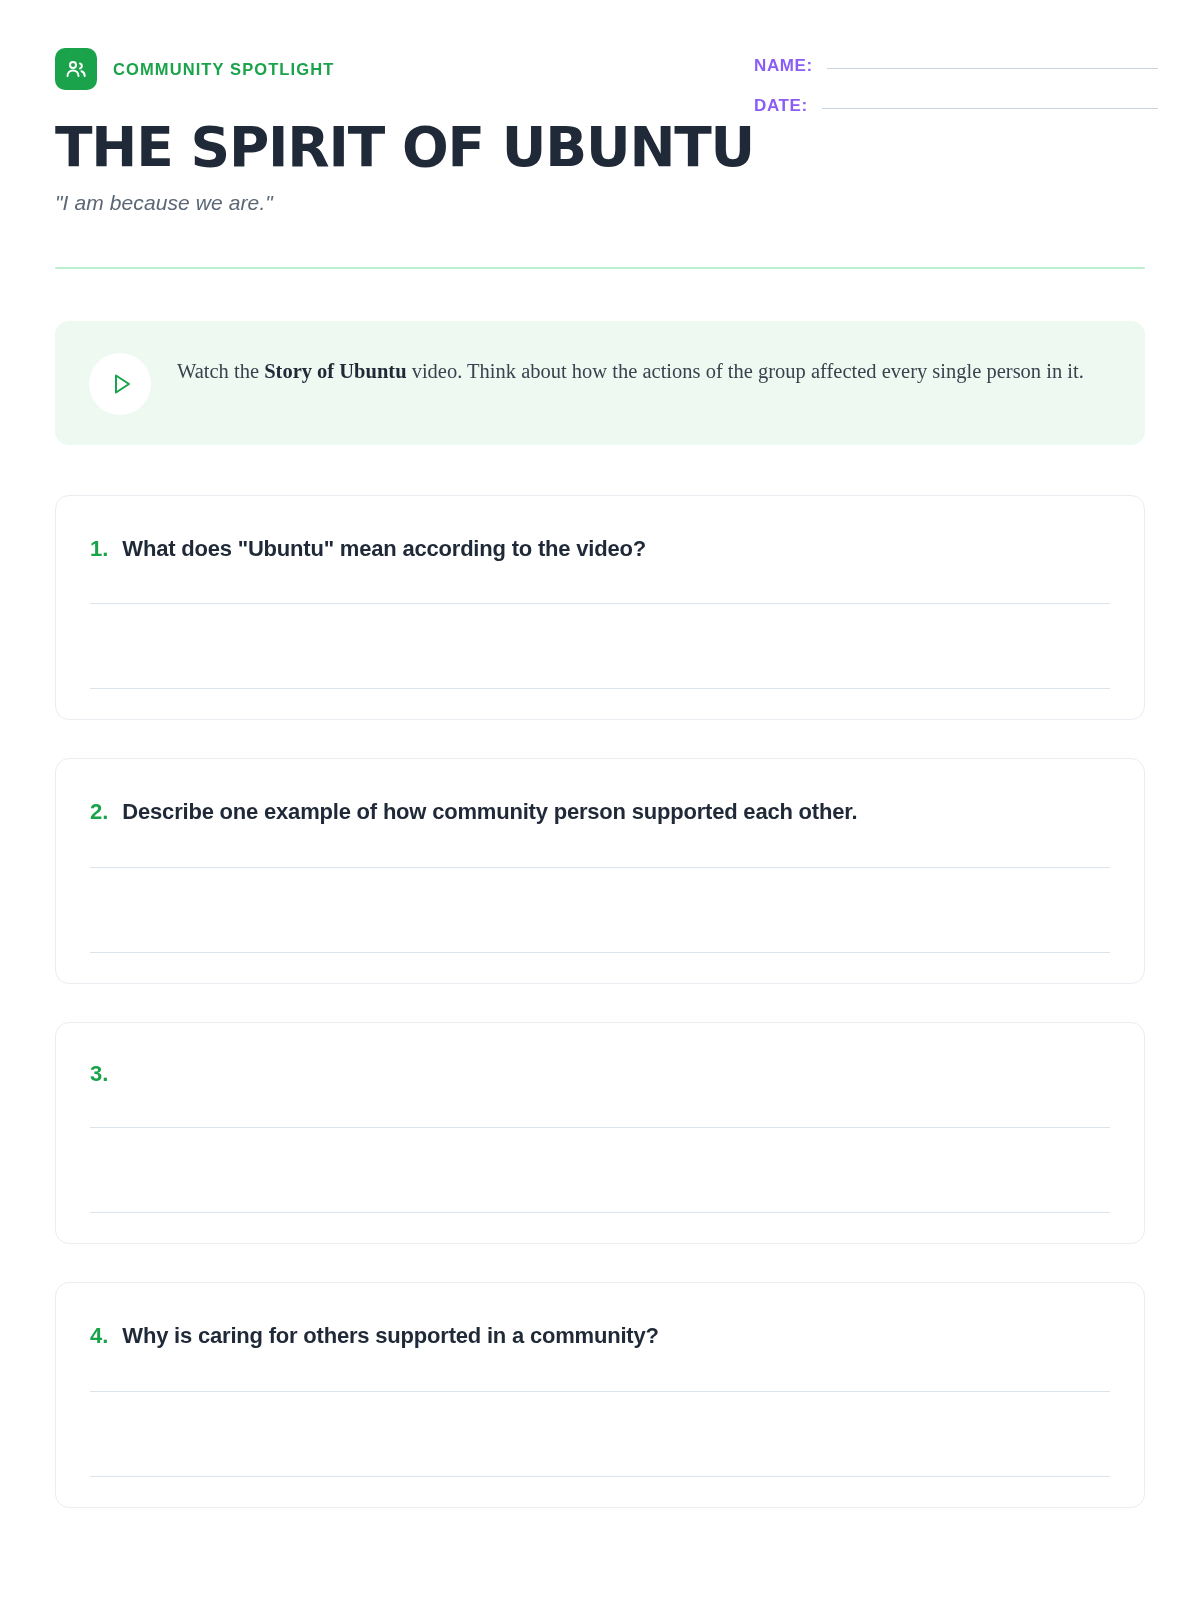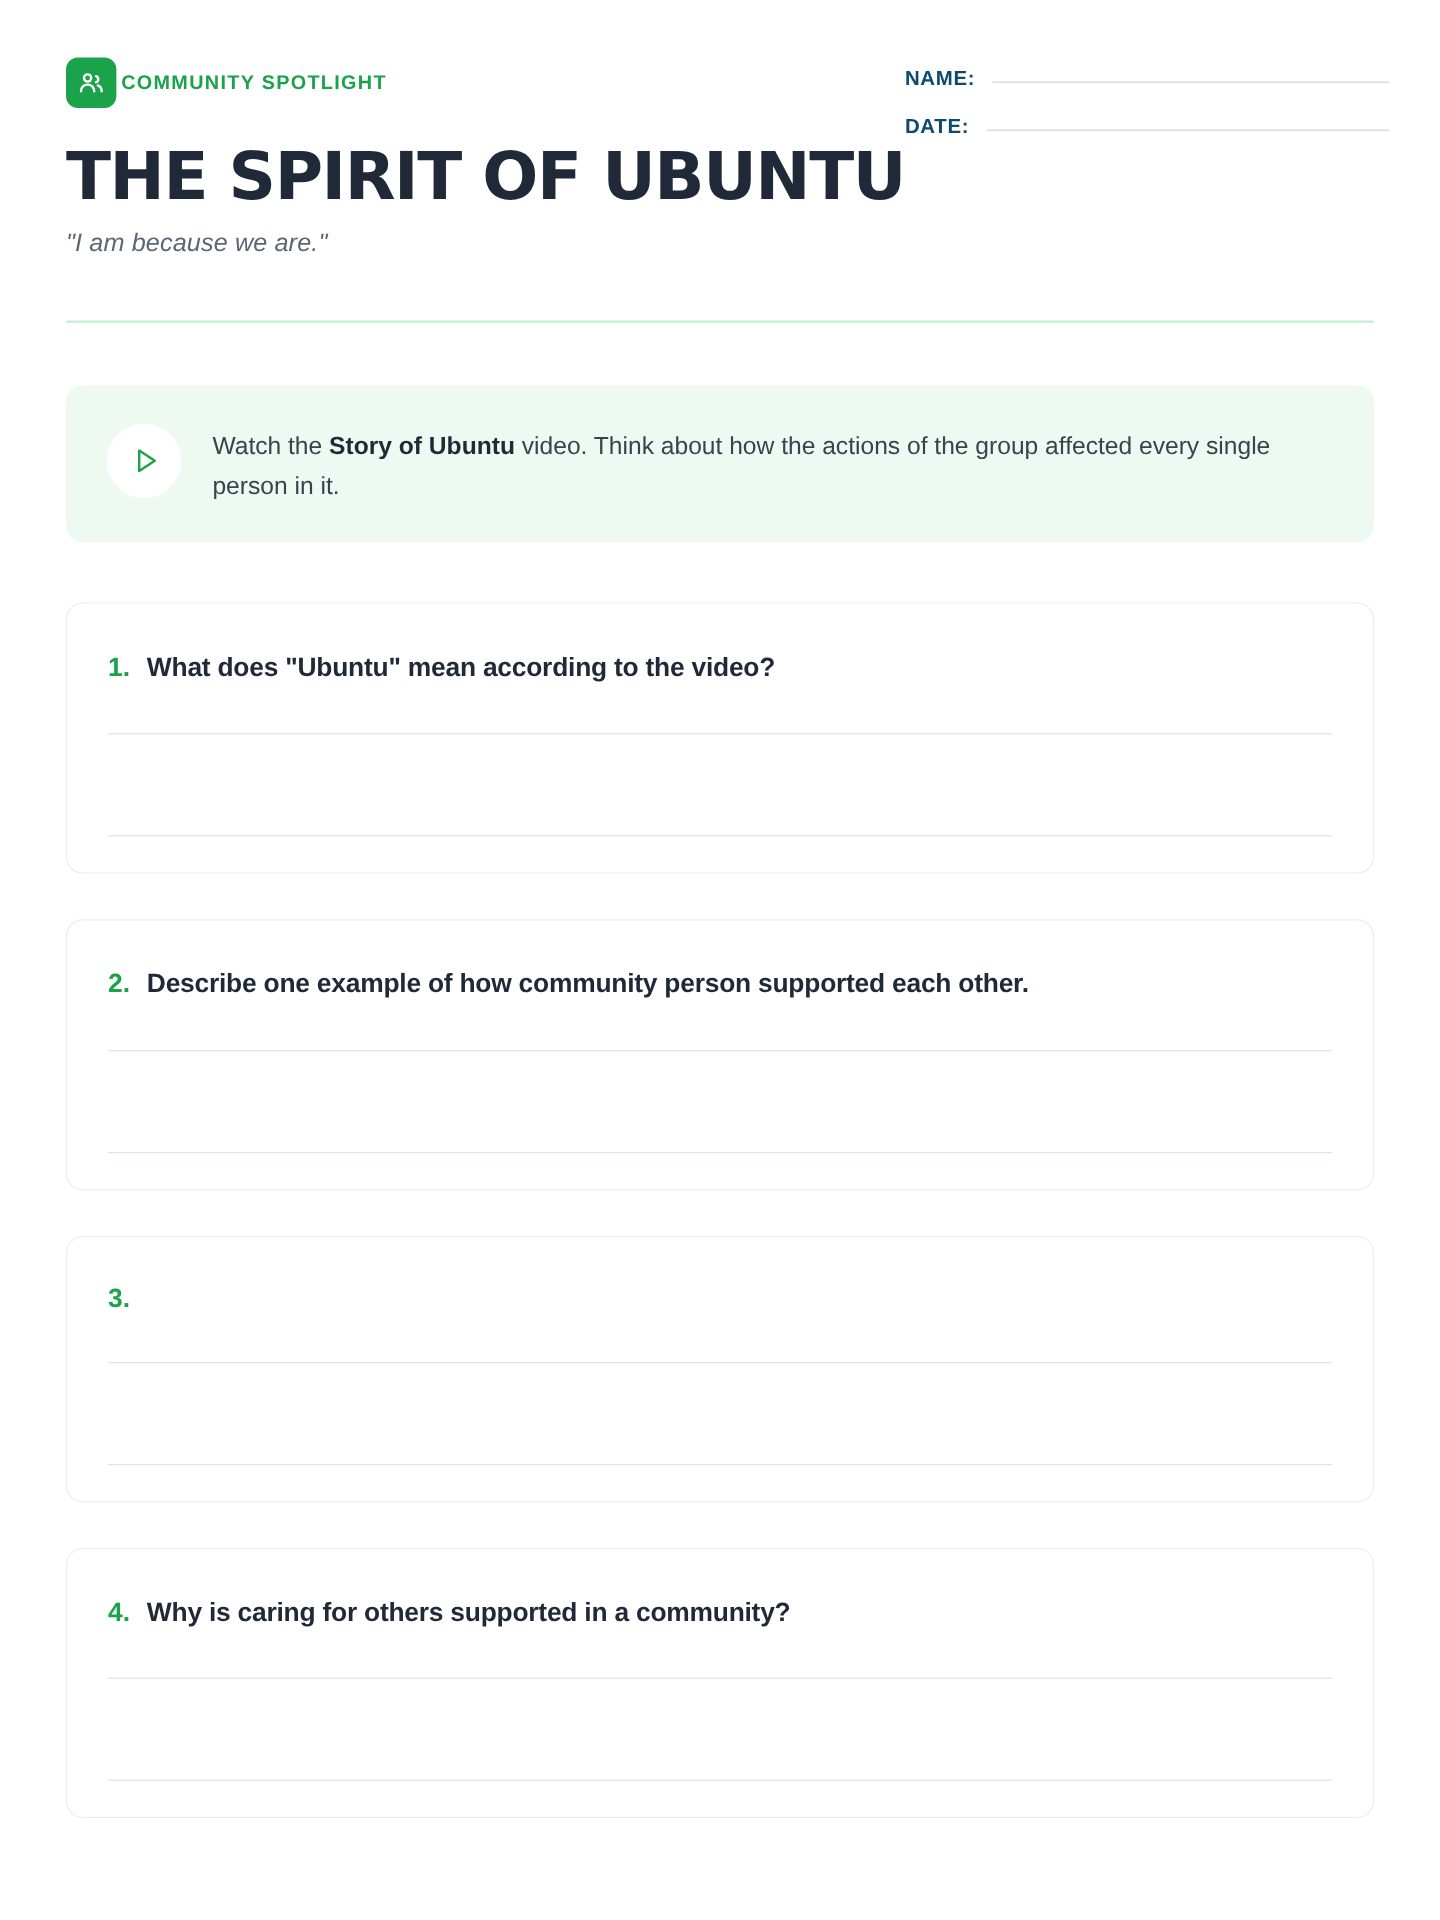--- a/index.html
+++ b/index.html
@@ -26,21 +26,21 @@
     justify-content: space-between;
     align-items: flex-start;
     padding-top: 48px;
   }
 
   .header-left { flex: 0 0 auto; }
 
   .brand-row {
     display: flex;
     align-items: center;
-    gap: 4px;
+    gap: 16px;
   }
 
   .brand-logo {
     width: 42px;
     height: 42px;
     border-radius: 10px;
     background: #1aa34a;
     display: flex;
     align-items: center;
     justify-content: center;
@@ -84,21 +84,21 @@
   .field-row {
     display: flex;
     align-items: baseline;
     gap: 14px;
     margin-bottom: 20px;
   }
 
   .field-label {
     font-size: 17px;
     font-weight: bold;
-    color: #0c4a6e;
+    color: #8b5cf6;
     letter-spacing: 0.6px;
     white-space: nowrap;
   }
 
   .field-line {
     flex: 1;
     height: 1px;
     background: #c9d4e2;
     position: relative;
     top: -2px;
@@ -113,20 +113,21 @@
 
   
   .instruction {
     margin-top: 52px;
     background: #eefaf1;
     border-radius: 14px;
     padding: 30px 34px;
     display: flex;
     align-items: flex-start;
     gap: 26px;
+    font-family: Liberation Serif, serif;
   }
 
   .play-badge {
     width: 62px;
     height: 62px;
     border-radius: 50%;
     background: #ffffff;
     display: flex;
     align-items: center;
     justify-content: center;

